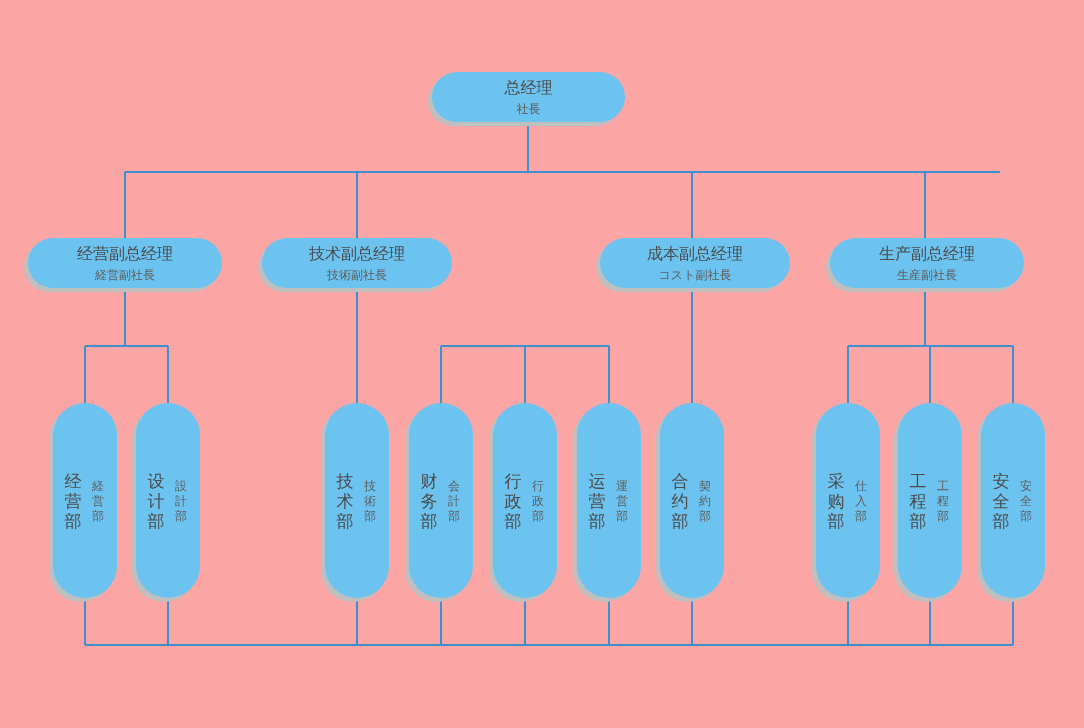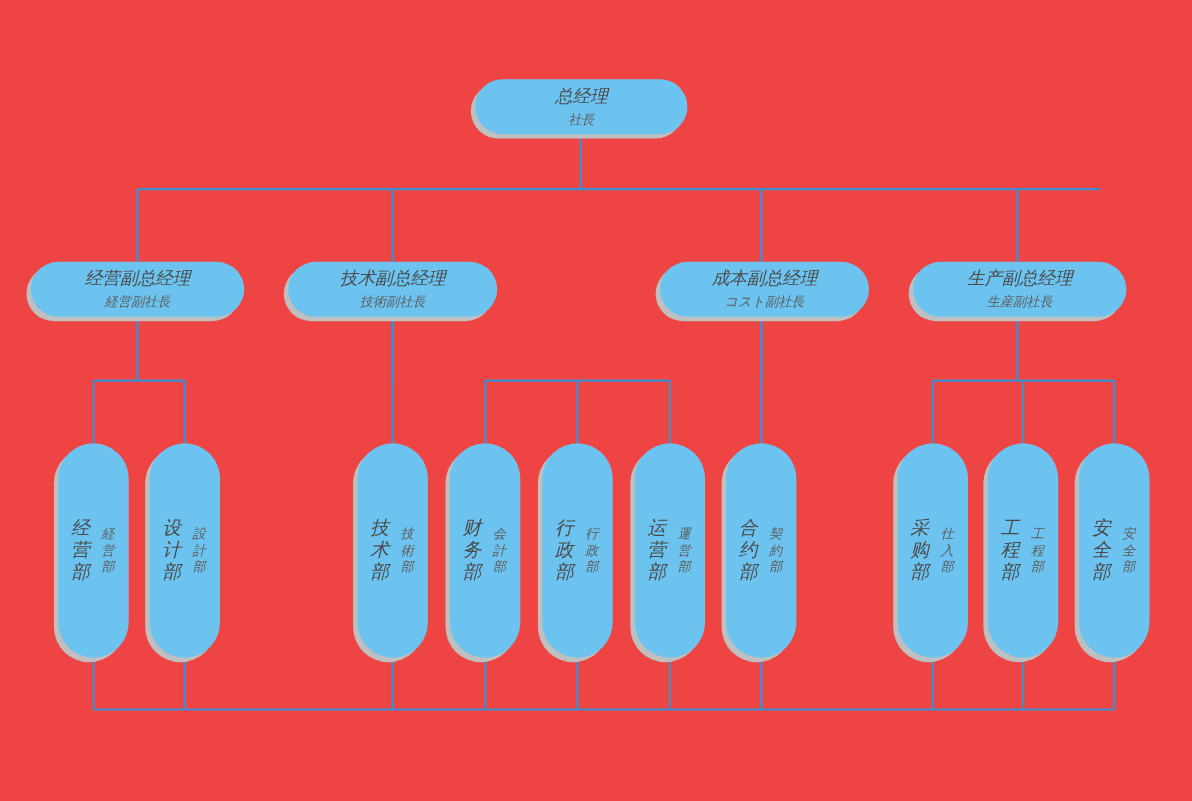--- a/index.html
+++ b/index.html
@@ -10,22 +10,21 @@
   body {
     width: 1084px;
     height: 728px;
     font-family: "DejaVu Sans", "Liberation Sans", sans-serif;
     overflow: hidden;
   }
   #chart-root {
     position: relative;
     width: 1084px;
     height: 728px;
-    background: #ef4444;
-    font-style: italic;
+    background: #fca5a5;
   }
   svg#org-svg {
     position: absolute;
     top: 0;
     left: 0;
     width: 1084px;
     height: 728px;
     display: block;
   }
   .node-shadow { fill: #bfbfbf; }

